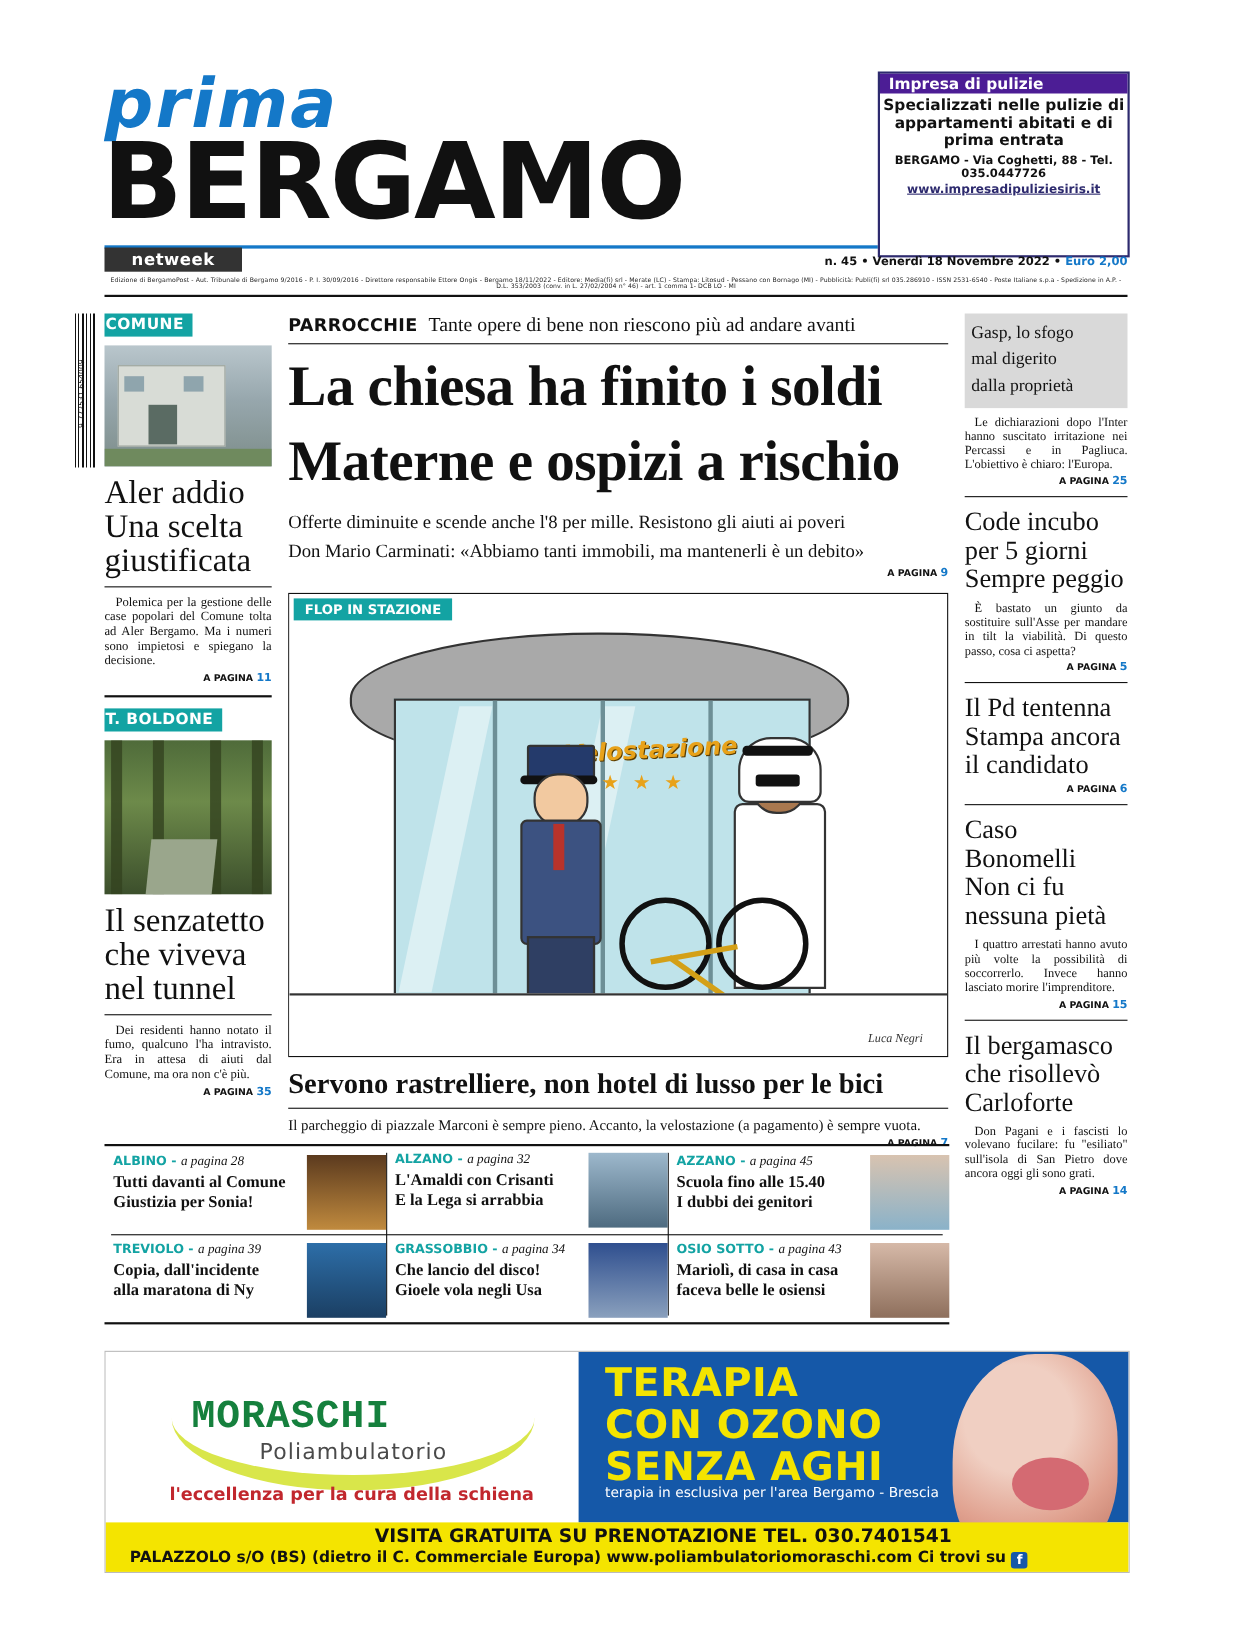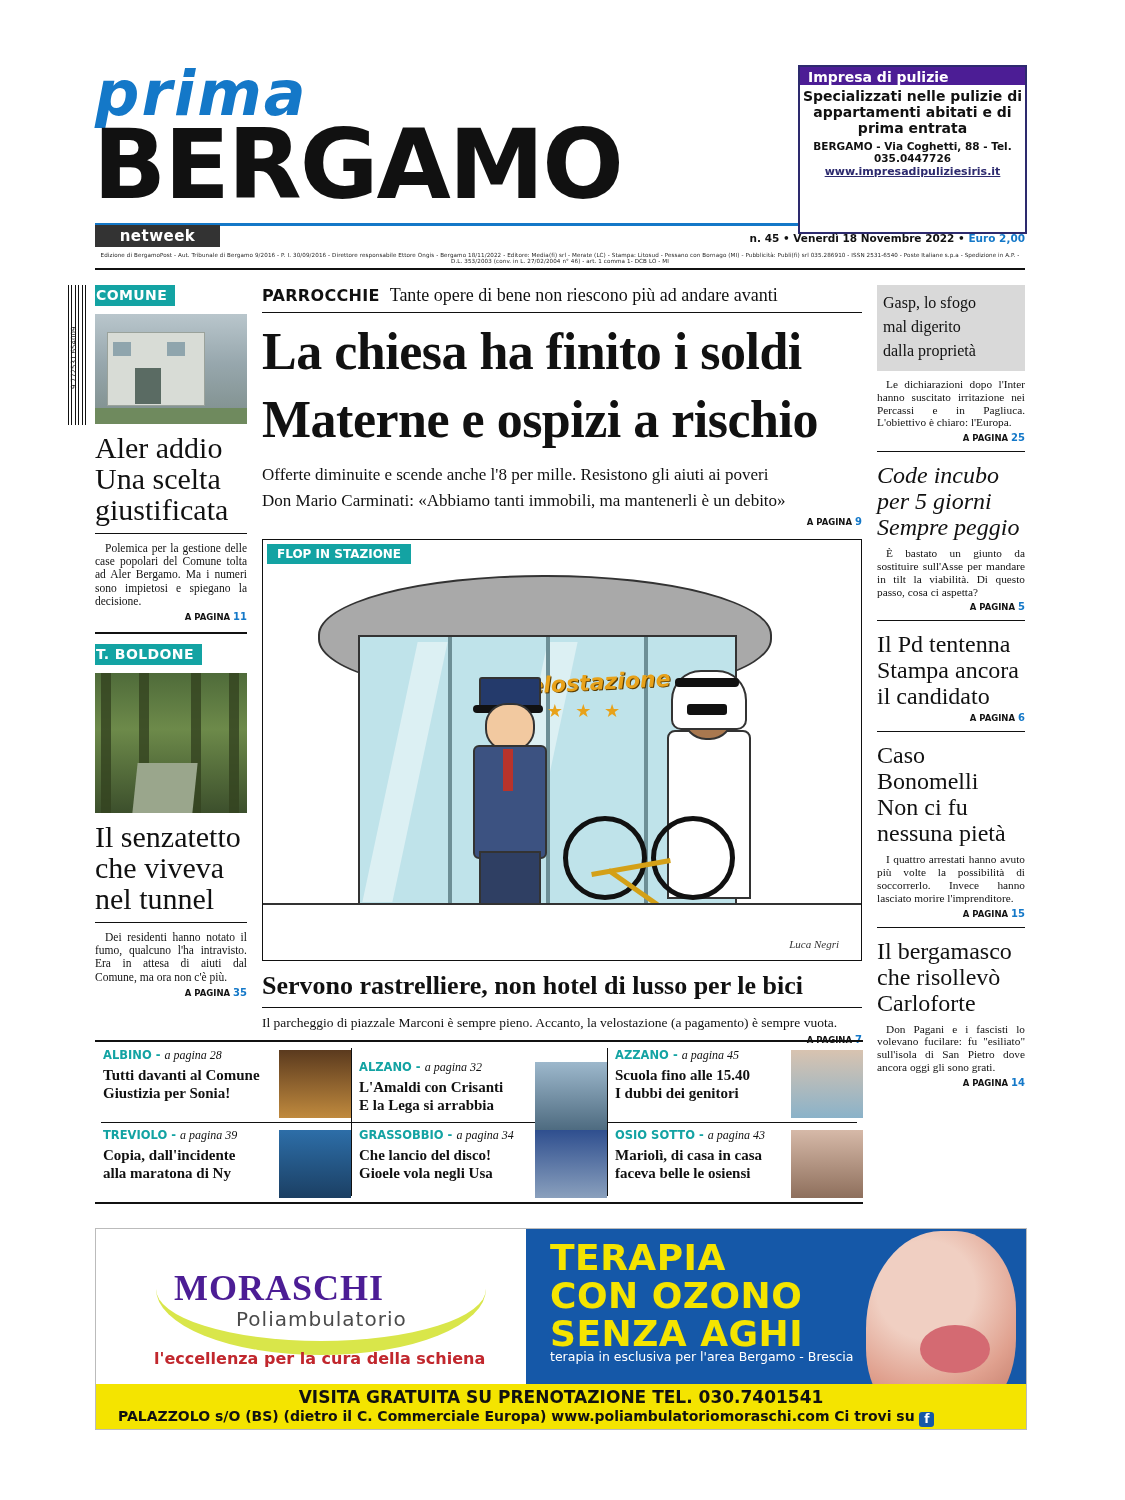--- a/index.html
+++ b/index.html
@@ -109,31 +109,31 @@
   .brief .bk{font-family:"DejaVu Sans",sans-serif;font-weight:bold;font-size:11.5px;color:#13a3a3;}
   .brief .bk i{color:#111;font-weight:normal;font-family:"Liberation Serif",serif;font-style:italic;font-size:12px;}
   .brief .bt{font-family:"Liberation Serif",serif;font-weight:bold;font-size:15px;line-height:18px;margin-top:3px;color:#111;}
   .brief .thumb{position:absolute;right:0;top:2px;width:72px;height:68px;background:#8a8a8a;}
   .brief .txt{position:absolute;left:0;top:0;width:170px;}
   .vsep{position:absolute;width:1px;background:#111;}
 
   
   .ad{position:absolute;left:95px;top:1228px;width:930px;height:200px;border:1px solid #bbb;background:#fff;overflow:hidden;}
   .ad .left{position:absolute;left:0;top:0;width:430px;height:155px;background:#fff;}
-  .ad .mor{position:absolute;left:78px;top:38px;font-family:Liberation Serif, serif;font-weight:bold;font-size:36px;color:#4c1d95;letter-spacing:1px;}
+  .ad .mor{position:absolute;left:78px;top:38px;font-family:Liberation Mono, monospace;font-weight:bold;font-size:36px;color:#15803d;letter-spacing:1px;}
   .ad .poli{position:absolute;left:140px;top:78px;font-family:"DejaVu Sans",sans-serif;font-size:20px;color:#4a4a4a;letter-spacing:1px;}
   .ad .swoosh{position:absolute;left:60px;top:60px;width:330px;height:52px;border-bottom:14px solid #d9e64a;border-radius:0 0 50% 50%/0 0 100% 100%;}
   .ad .excell{position:absolute;left:58px;top:120px;font-family:"DejaVu Sans",sans-serif;font-weight:bold;font-size:16px;color:#c1272d;}
   .ad .right{position:absolute;left:430px;top:0;width:500px;height:155px;background:#1558a8;}
   .ad .t1{position:absolute;left:24px;top:10px;font-family:"DejaVu Sans",sans-serif;font-weight:bold;font-size:36px;color:#f4e400;line-height:38px;letter-spacing:0.5px;}
   .ad .t2{position:absolute;left:24px;top:120px;font-family:"DejaVu Sans",sans-serif;font-size:12.5px;color:#fff;}
   .ad .spine{position:absolute;right:10px;top:2px;width:150px;height:196px;background:radial-gradient(circle at 40% 30%,#f0cfc2 0 30%,#e0a18f 60%,#b56a58 100%);border-radius:50% 40% 45% 40%;}
   .ad .disc{position:absolute;right:36px;top:96px;width:70px;height:48px;background:#d46a72;border-radius:50%;}
   .ad .band{position:absolute;left:0;bottom:0;width:930px;height:45px;background:#f4e400;}
-  .ad .b1{position:absolute;left:0;top:3px;width:930px;text-align:center;font-family:"DejaVu Sans",sans-serif;font-weight:bold;font-size:17px;color:#111;}
+  .ad .b1{position:absolute;left:0;top:3px;width:930px;text-align:center;font-family:"DejaVu Sans",sans-serif;font-weight:bold;font-size:17px;color:#111;padding-left:42px;}
   .ad .b2{position:absolute;left:22px;top:24px;font-family:"DejaVu Sans",sans-serif;font-weight:bold;font-size:14px;color:#111;}
   .fb{display:inline-block;width:15px;height:15px;background:#1558a8;color:#fff;border-radius:3px;font-size:12px;text-align:center;line-height:15px;font-family:"DejaVu Sans",sans-serif;vertical-align:-2px;}
 </style>
 </head>
 <body>
 
 <div class="page">
 
   <div class="masthead">
     <div class="logo-prima">prima</div>
@@ -270,21 +270,21 @@
 mal digerito
 dalla proprietà</h3>
     </div>
     <p>Le dichiarazioni dopo l'Inter hanno suscitato irritazione nei Percassi e in Pagliuca. L'obiettivo è chiaro: l'Europa.</p>
     <div class="pagina">
       <span>A PAGINA</span>
       <b>25</b>
     </div>
     <hr>
 
-    <h3 class="plain" style="white-space:pre-line;font-style:italic;">Code incubo
+    <h3 class="plain" style="white-space:pre-line;">Code incubo
 per 5 giorni
 Sempre peggio</h3>
     <p>È bastato un giunto da sostituire sull'Asse per mandare in tilt la viabilità. Di questo passo, cosa ci aspetta?</p>
     <div class="pagina">
       <span>A PAGINA</span>
       <b>5</b>
     </div>
     <hr>
 
     <h3 class="plain" style="white-space:pre-line;">Il Pd tentenna
@@ -326,21 +326,21 @@
         <div class="bk">
           <span>ALBINO -</span>
           <i>a pagina 28</i>
         </div>
         <div class="bt" style="white-space:pre-line;">Tutti davanti al Comune
 Giustizia per Sonia!</div>
       </div>
       <div class="thumb" style="background:linear-gradient(180deg,#5b3a1e,#c08a3e);"></div>
     </div>
 
-    <div class="brief" style="left:264px;top:18px;">
+    <div class="brief" style="left:264px;top:4px;">
       <div class="txt">
         <div class="bk">
           <span>ALZANO -</span>
           <i>a pagina 32</i>
         </div>
         <div class="bt" style="white-space:pre-line;">L'Amaldi con Crisanti
 E la Lega si arrabbia</div>
       </div>
       <div class="thumb" style="background:linear-gradient(180deg,#9db8cc,#4e6b80);"></div>
     </div>

